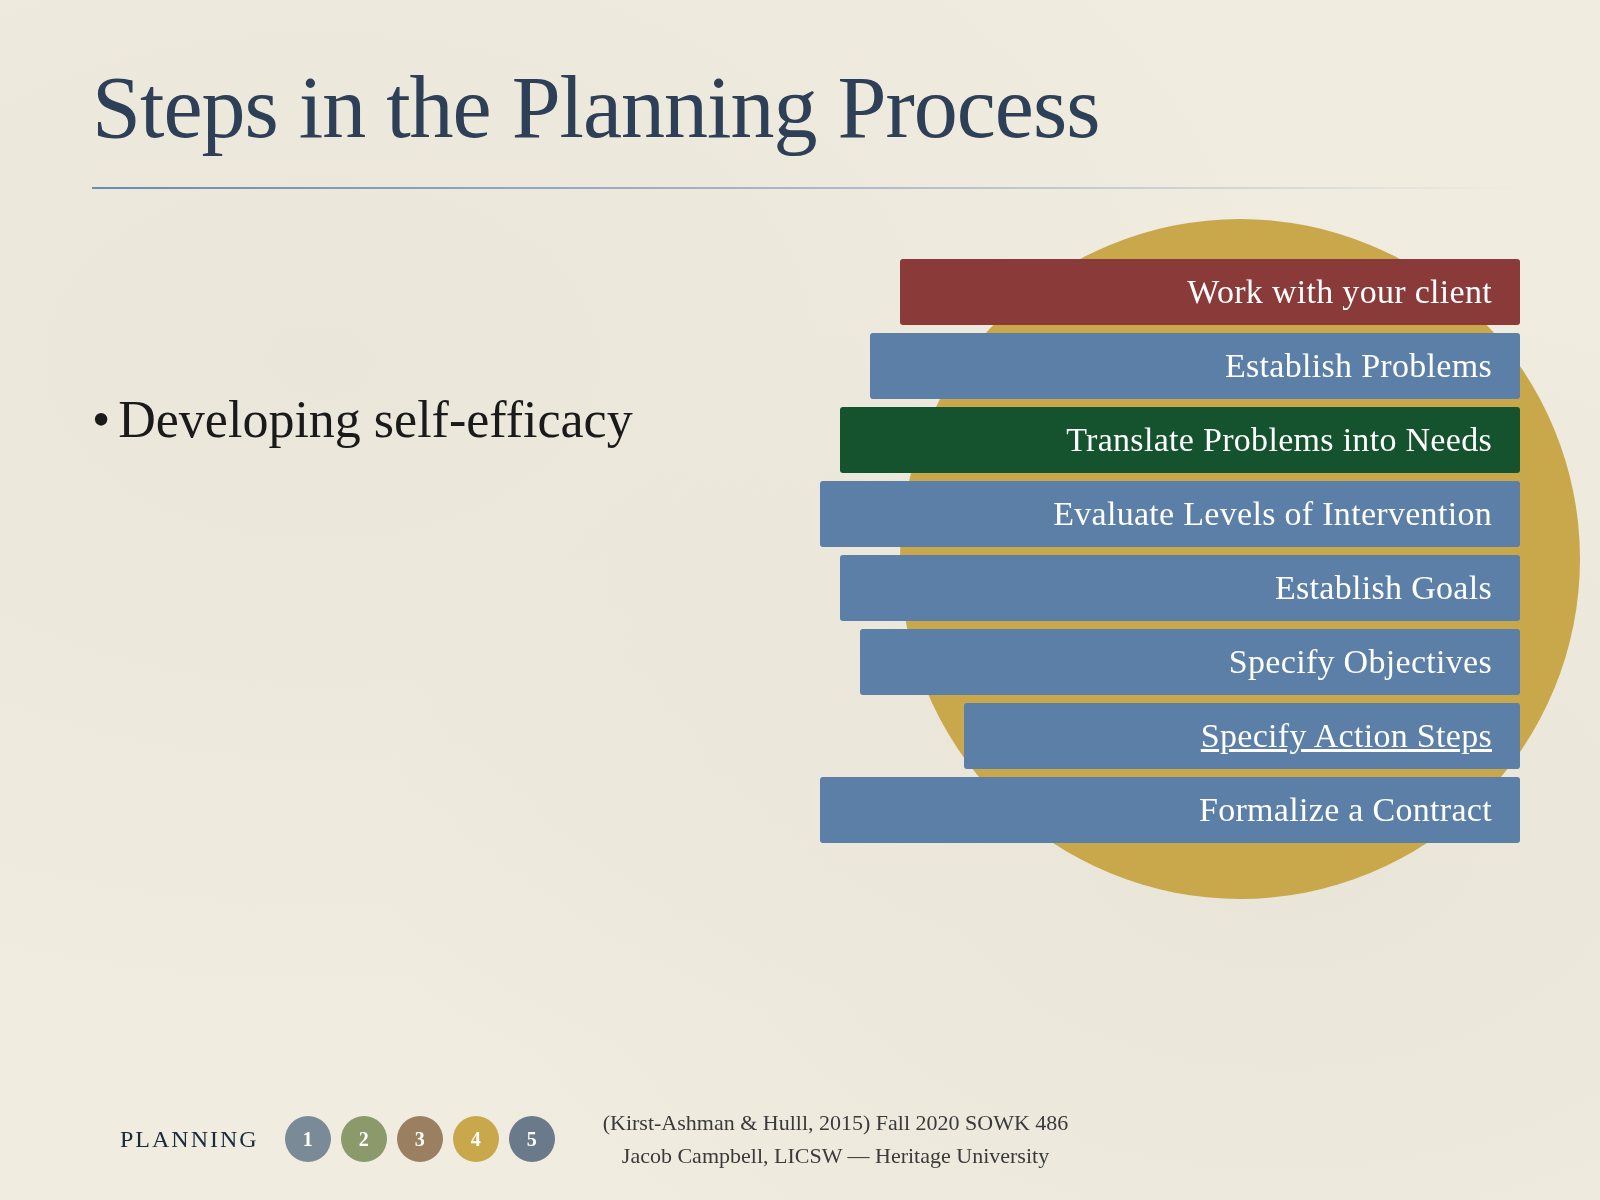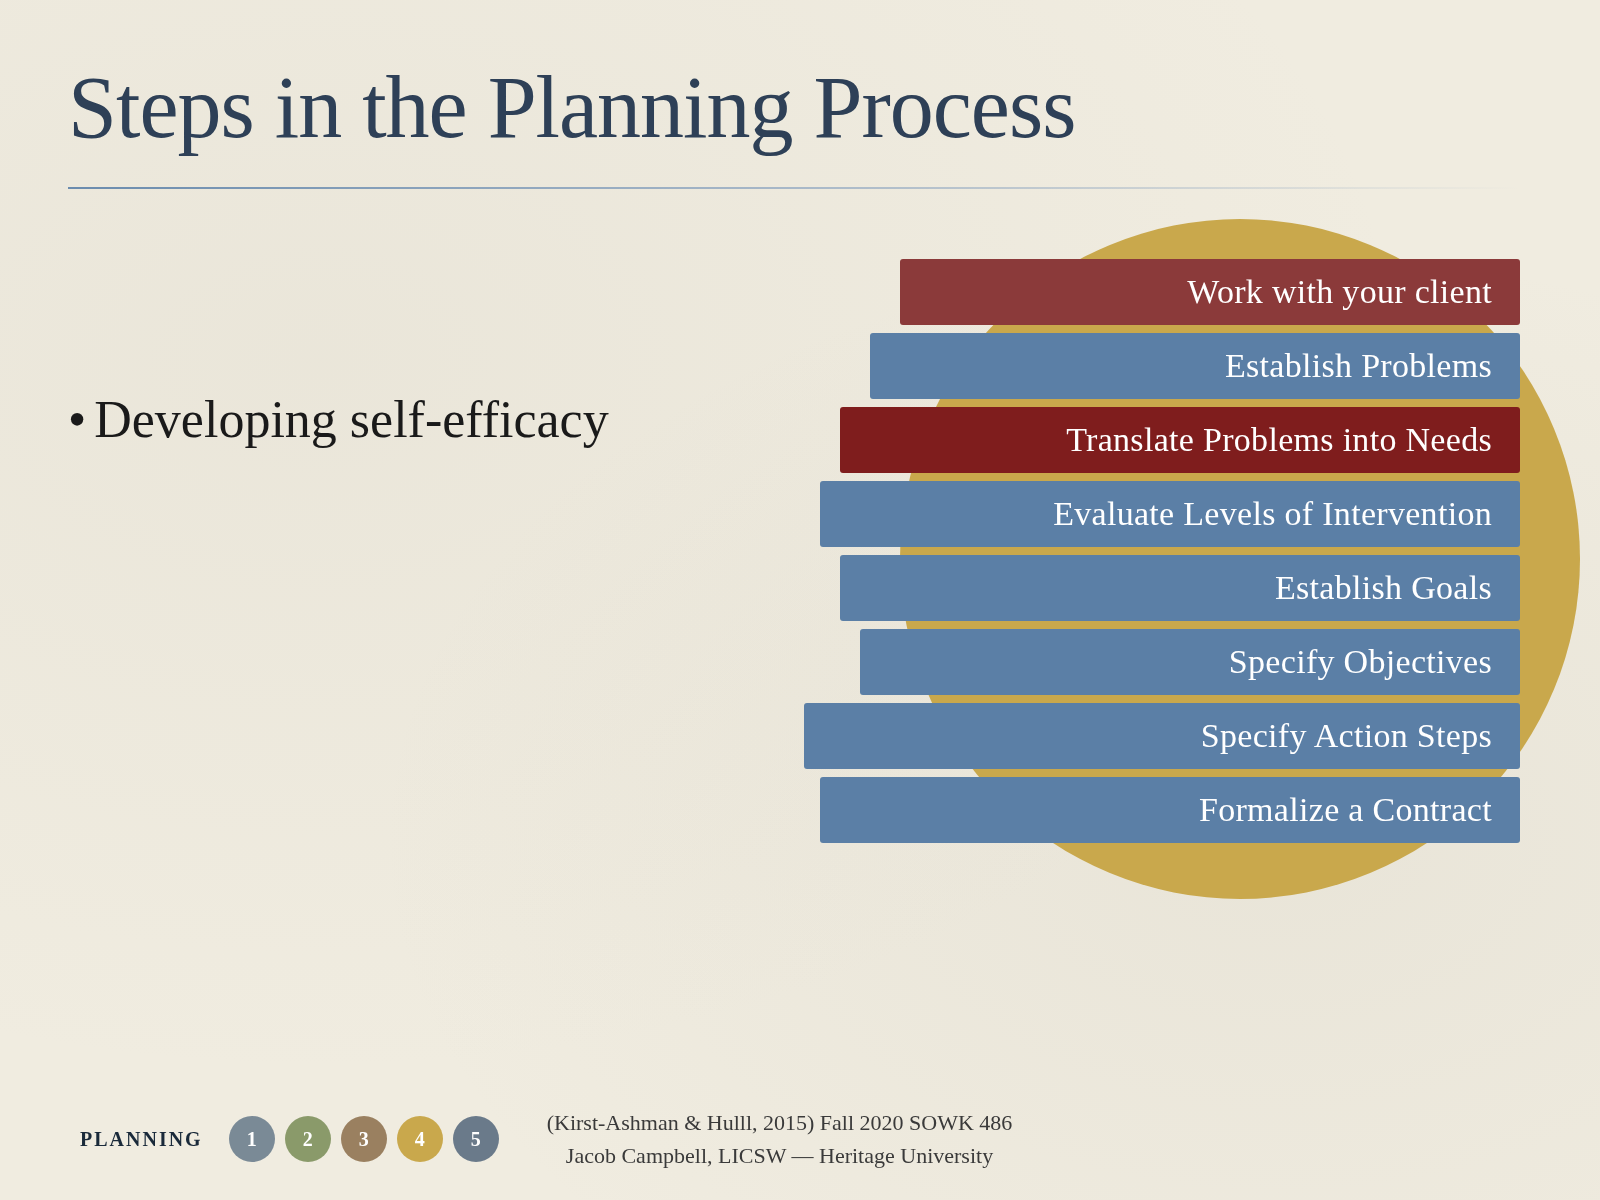--- a/index.html
+++ b/index.html
@@ -21,21 +21,21 @@
       background:
         radial-gradient(ellipse at 20% 30%, rgba(200,195,180,0.15) 0%, transparent 60%),
         radial-gradient(ellipse at 80% 70%, rgba(180,175,160,0.12) 0%, transparent 50%);
       pointer-events: none;
     }
 
     .slide-container {
       width: 1600px;
       height: 1200px;
       position: relative;
-      padding: 60px 80px 40px 68px;
+      padding: 60px 80px 40px 92px;
     }
 
     
     .title {
       font-size: 88px;
       color: #2e4057;
       font-weight: normal;
       letter-spacing: -1px;
       line-height: 1.1;
       margin-bottom: 30px;
@@ -120,45 +120,46 @@
       font-size: 34px;
       font-family: Georgia, serif;
       letter-spacing: 0.3px;
       border-radius: 3px;
       text-align: left;
     }
 
     
     .step-0 { background-color: #8b3a3a; width: 620px; }
     .step-1 { background-color: #5b7fa6; width: 650px; }
-    .step-2 { background-color: #7f1d1d; width: 680px; }
+    .step-2 { background-color: #14532d; width: 680px; }
     .step-3 { background-color: #5b7fa6; width: 700px; }
     .step-4 { background-color: #5b7fa6; width: 680px; }
     .step-5 { background-color: #5b7fa6; width: 660px; }
-    .step-6 { background-color: #5b7fa6; width: 716px; }
+    .step-6 { background-color: #5b7fa6; width: 556px; text-decoration: underline; }
     .step-7 { background-color: #5b7fa6; width: 700px; }
 
     
     .footer {
       position: absolute;
       bottom: 28px;
       left: 0;
       right: 0;
       display: flex;
       align-items: center;
       padding: 0 80px;
       gap: 18px;
     }
 
     .footer-label {
-      font-size: 20px;
-      font-weight: bold;
+      font-size: 24px;
+      font-weight: normal;
       color: #1a2a3a;
       letter-spacing: 2px;
       margin-right: 8px;
+      margin-left: 40px;
     }
 
     .page-dots {
       display: flex;
       gap: 10px;
       align-items: center;
     }
 
     .dot {
       width: 46px;

